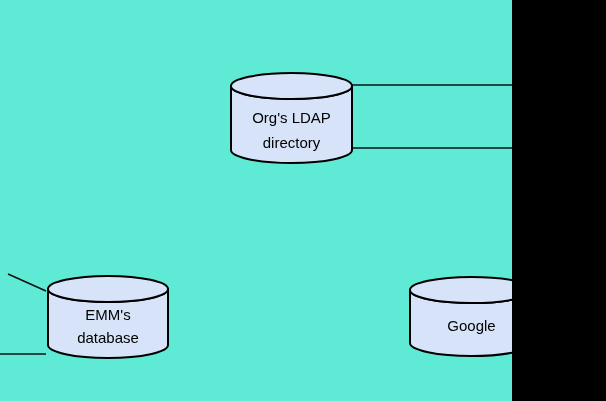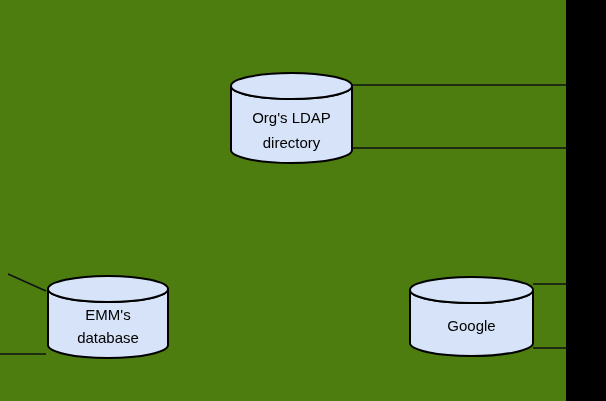--- a/index.html
+++ b/index.html
@@ -2,23 +2,23 @@
 <html><head>
 <meta charset="utf-8">
 <style>
   html, body {
     margin: 0;
     padding: 0;
     background: #000000;
   }
   .stage {
     position: relative;
-    width: 566px;
+    width: 512px;
     height: 401px;
-    background: #4d7c0f;
+    background: #5eead4;
     overflow: hidden;
   }
   svg text {
     font-family: "Liberation Sans", sans-serif;
     font-size: 15px;
     fill: #000000;
     text-anchor: middle;
   }
 </style>
 </head>

